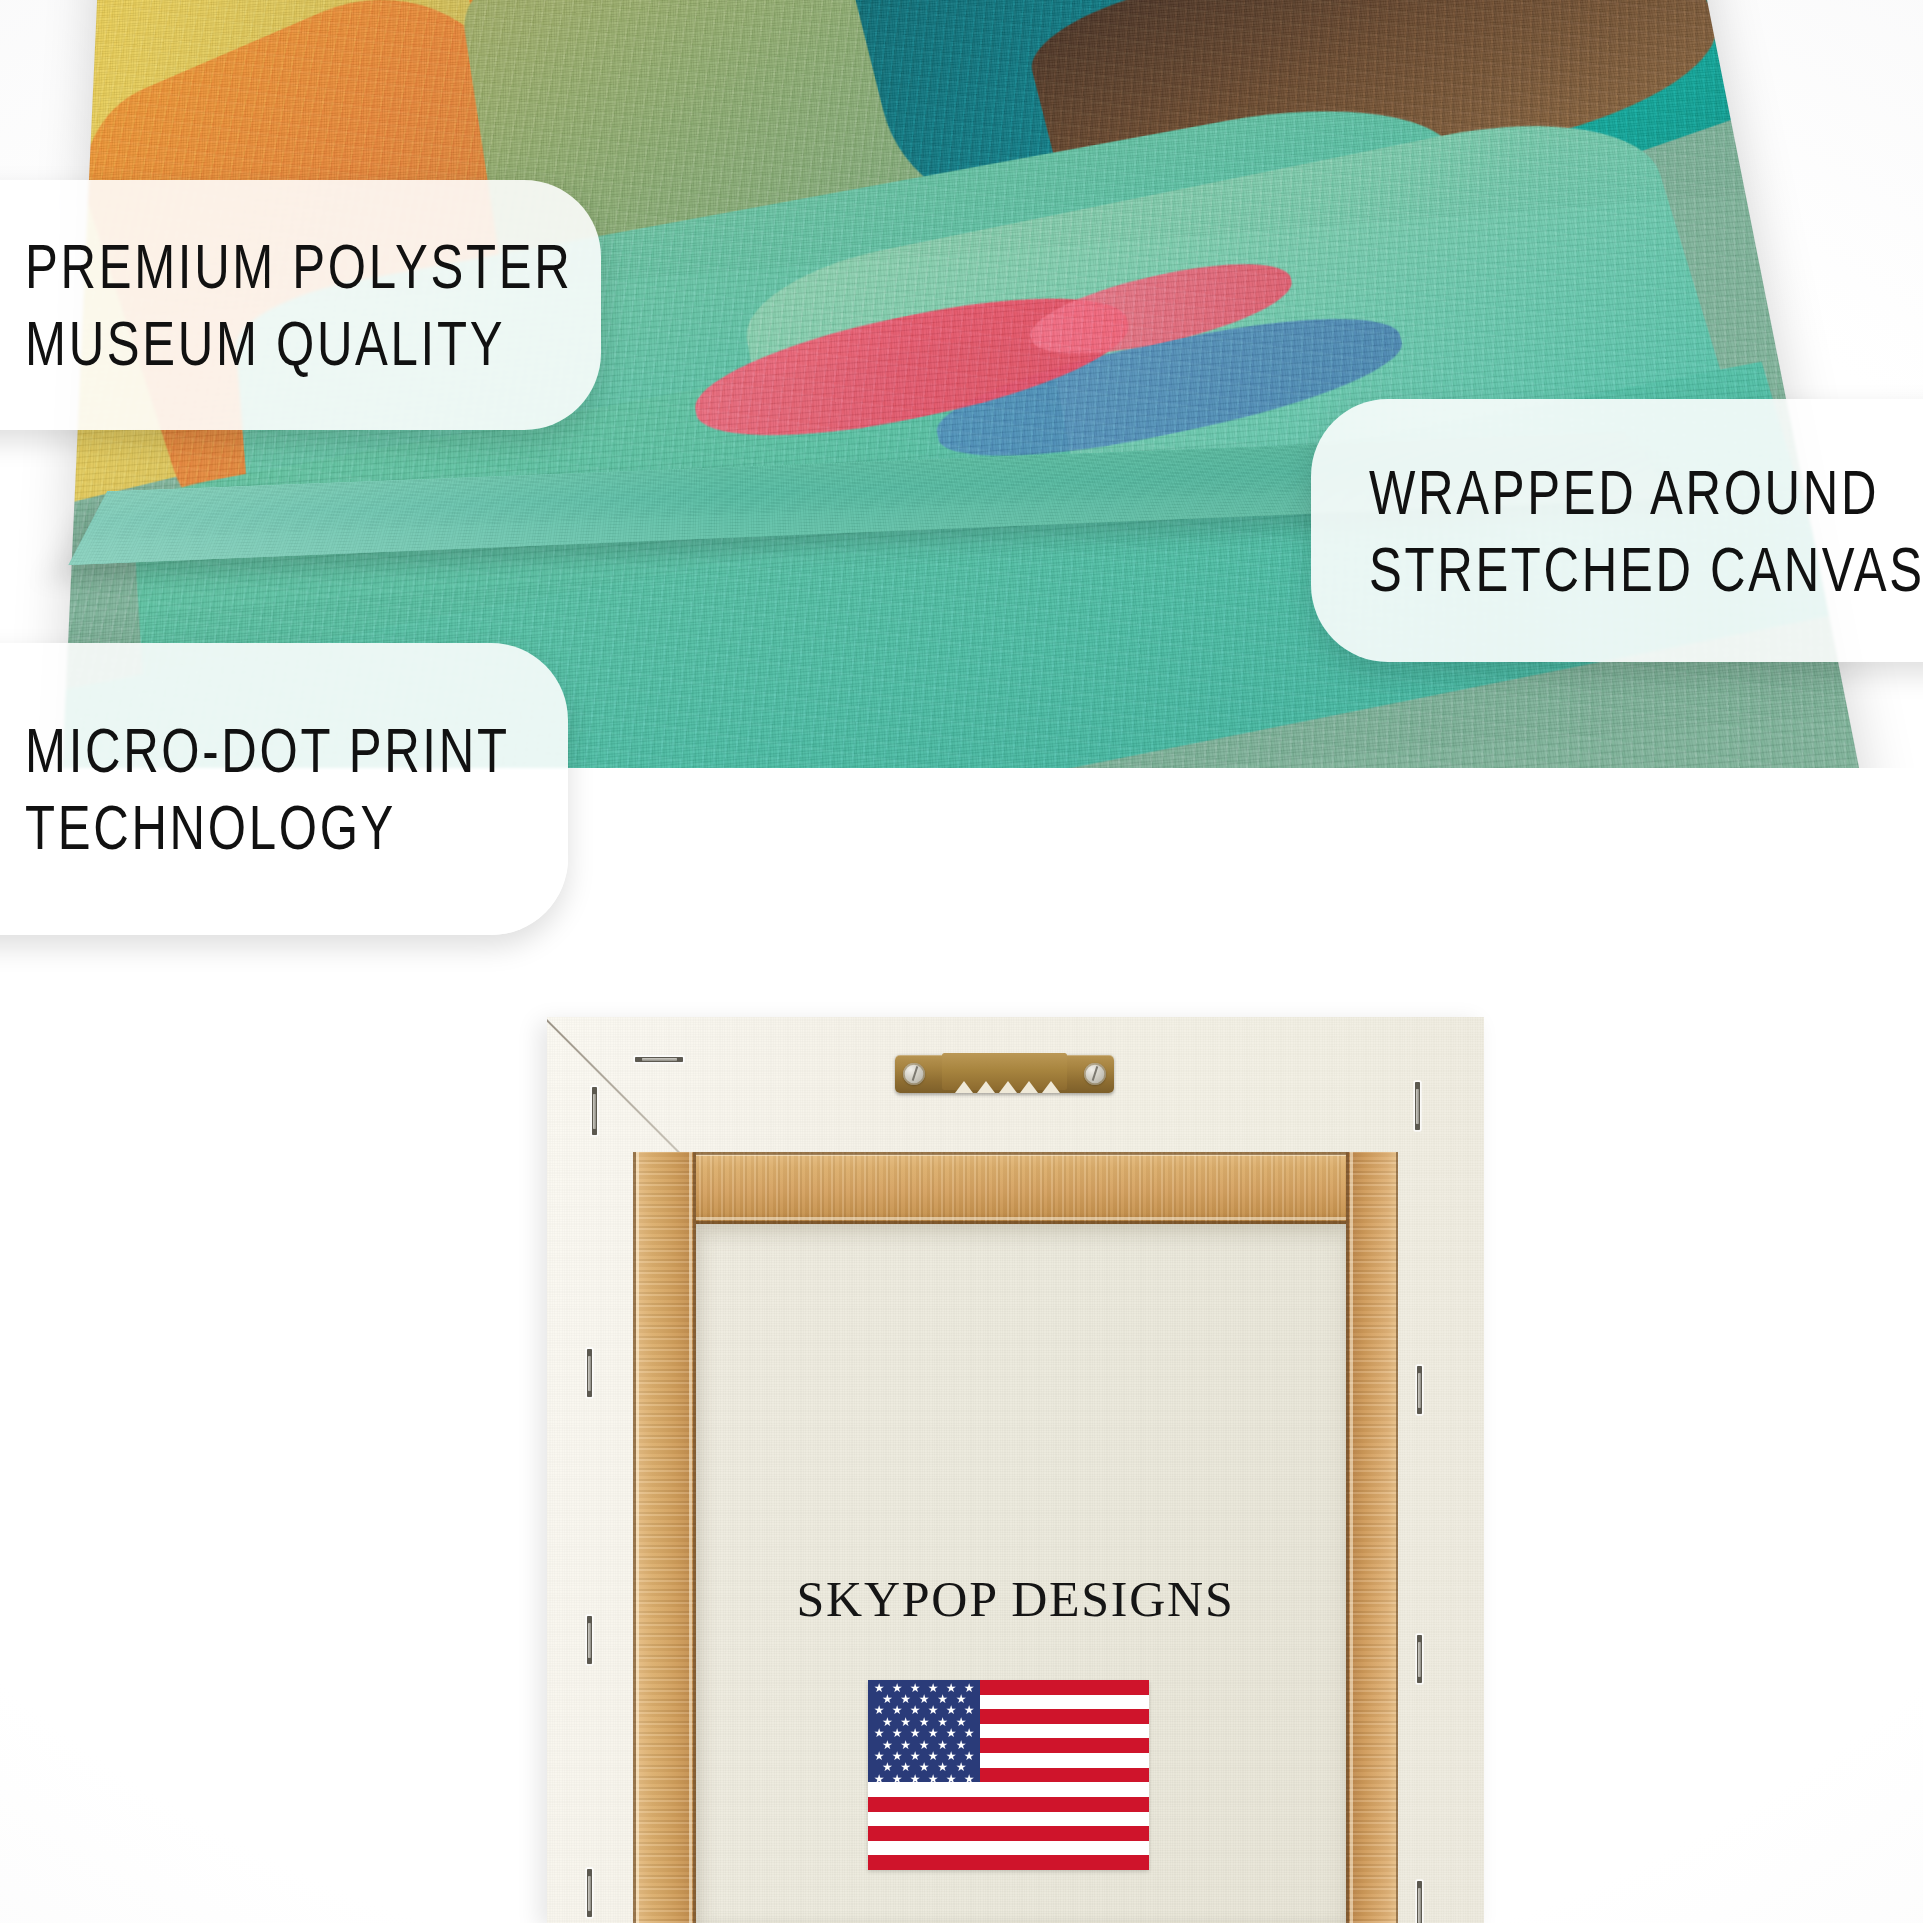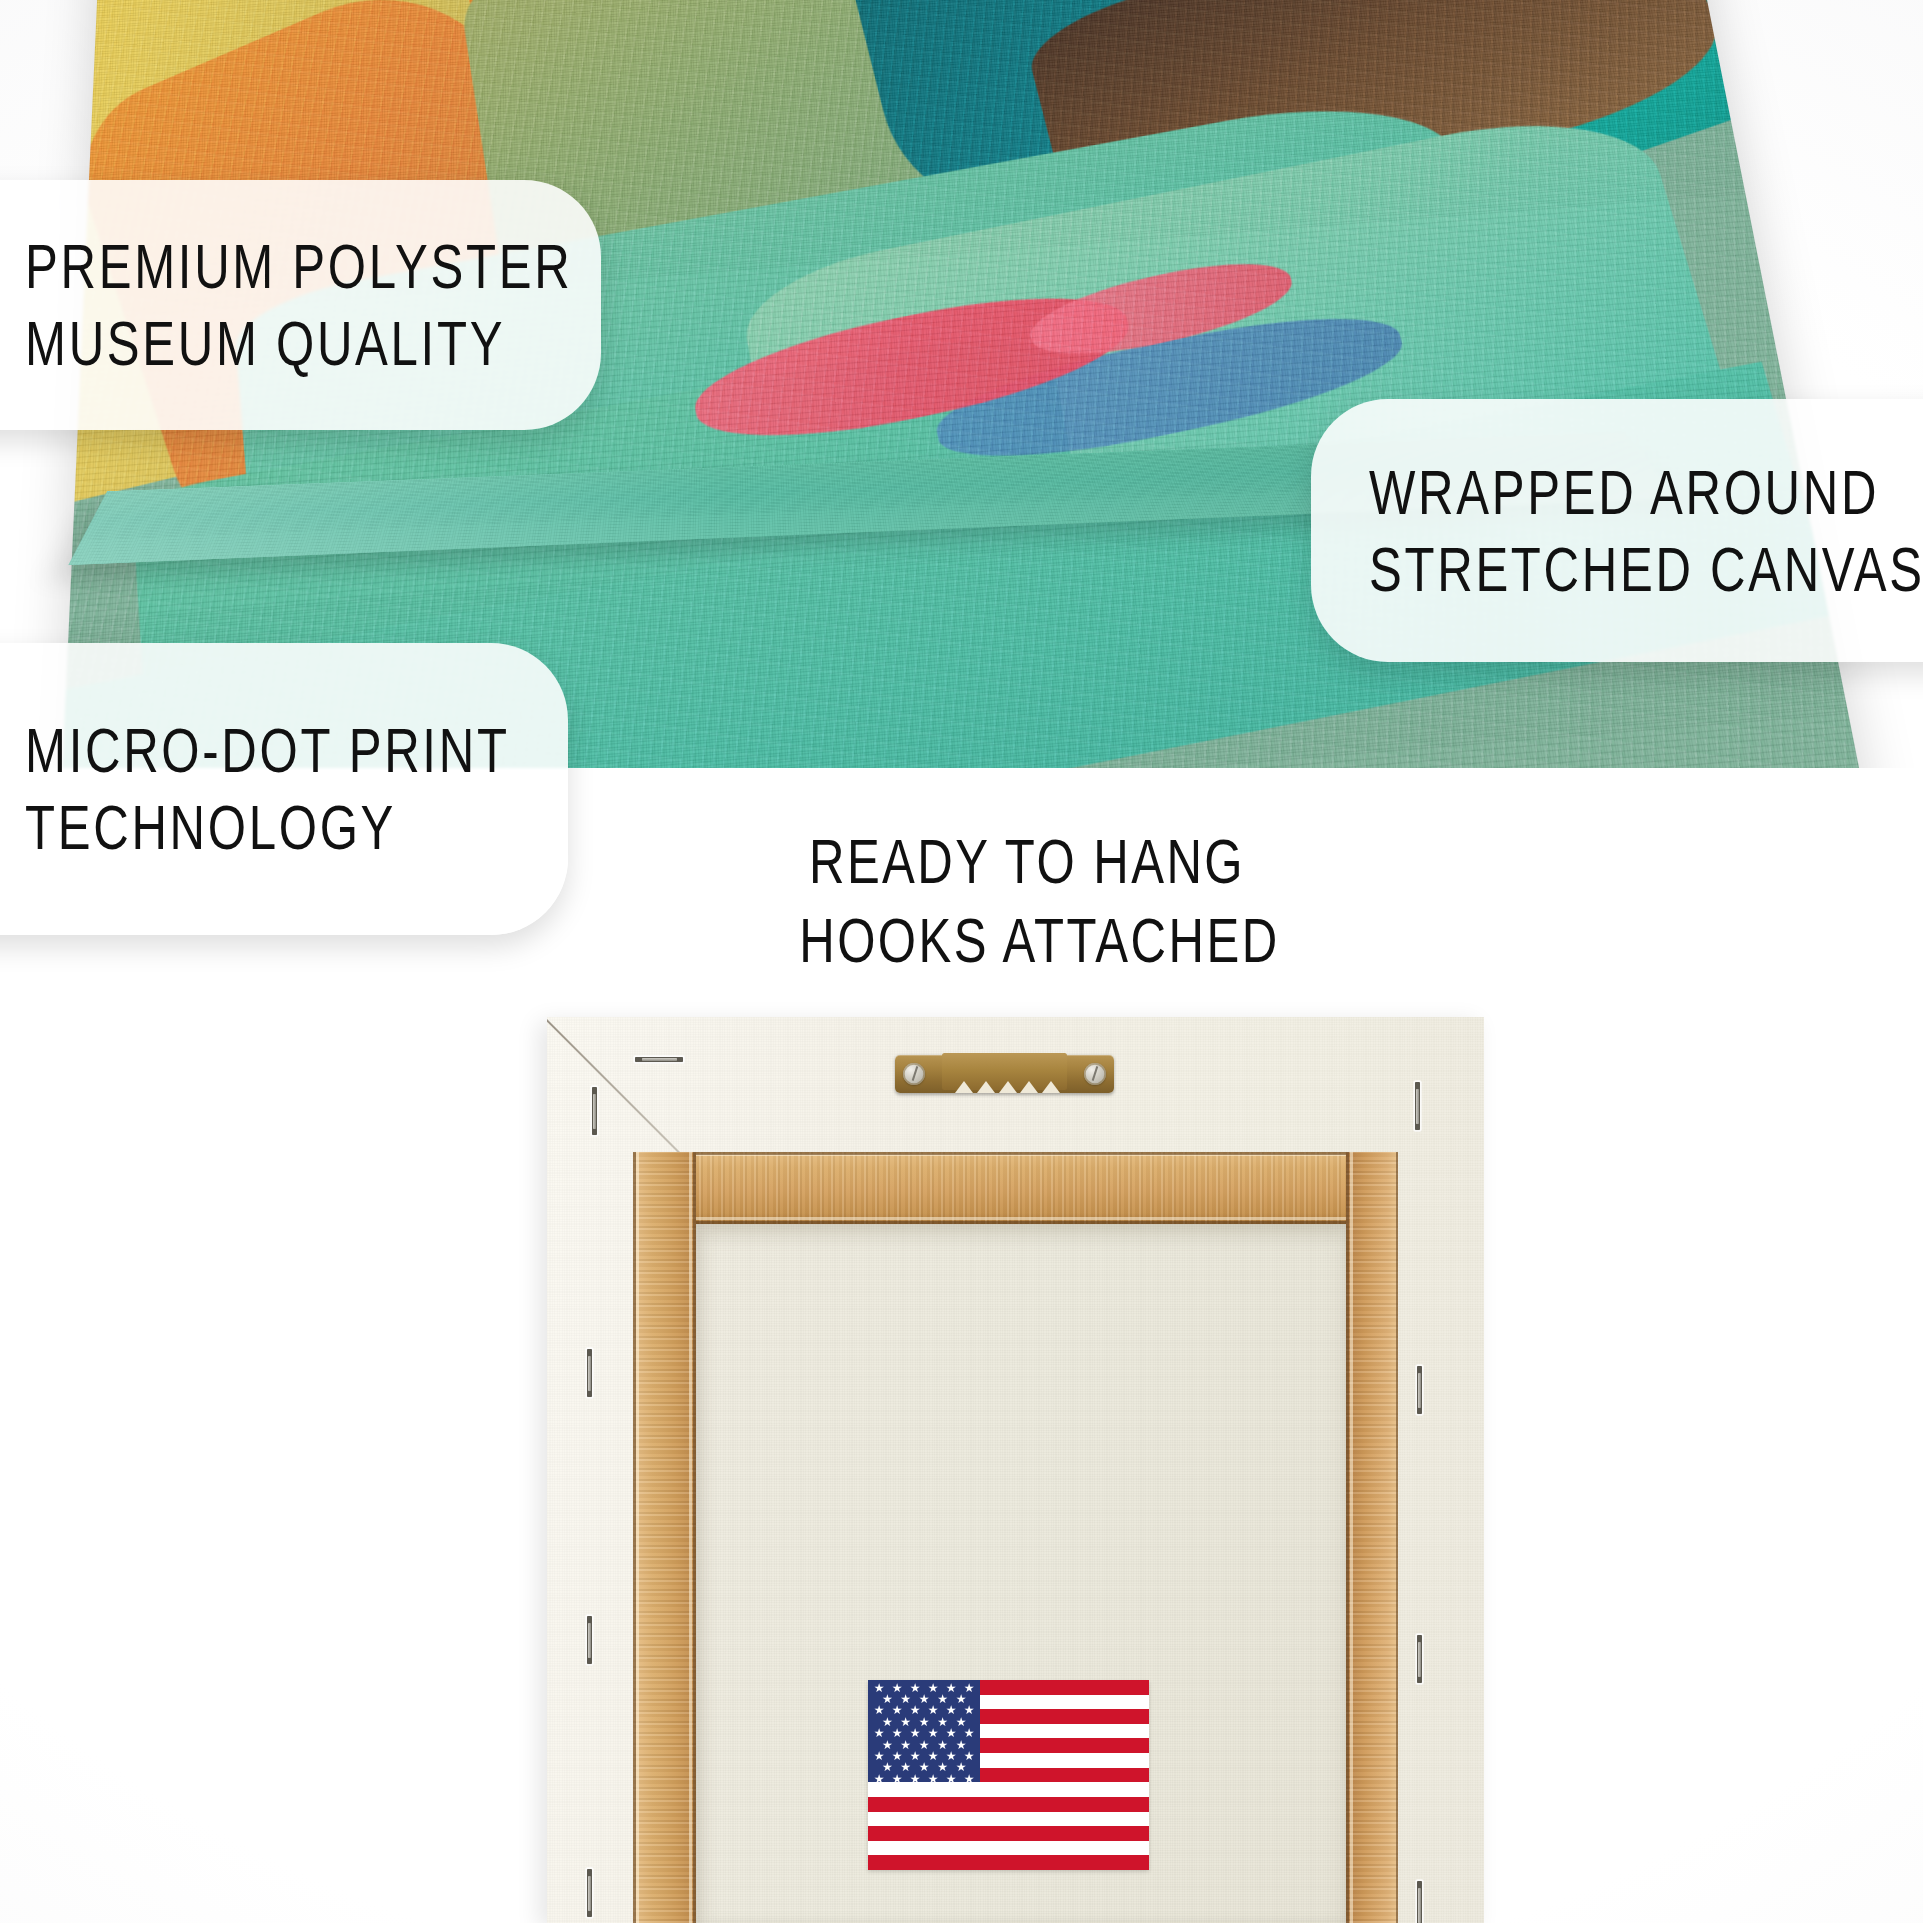--- a/index.html
+++ b/index.html
@@ -331,24 +331,20 @@
   <div class="badge nosel" id="badge-microdot">
     <div class="ln">MICRO-DOT PRINT</div>
     <div class="ln">TECHNOLOGY</div>
   </div>
 
   <div class="badge nosel" id="badge-wrapped">
     <div class="ln">WRAPPED AROUND</div>
     <div class="ln">STRETCHED CANVAS</div>
   </div>
 
-  <div id="ready-caption" class="nosel">
-    <div class="ln">READY TO HANG</div>
-    <div class="ln">HOOKS ATTACHED</div>
-  </div>
 
   <div id="canvas-back" class="nosel">
     <div class="paper-tex"></div>
     <div class="fold"></div>
 
     <div class="staple h" style="left:88px;top:40px;"></div>
     <div class="staple h" style="left:468px;top:47px;"></div>
     <div class="staple v" style="left:45px;top:70px;"></div>
     <div class="staple v" style="left:868px;top:65px;"></div>
     <div class="staple v" style="left:40px;top:332px;"></div>
@@ -395,20 +391,23 @@
     <div class="body"></div>
     <div class="tooth" style="left:60px;"></div>
     <div class="tooth" style="left:82px;"></div>
     <div class="tooth" style="left:104px;"></div>
     <div class="tooth" style="left:125px;"></div>
     <div class="tooth" style="left:147px;"></div>
     <div class="screw" id="screw-left"></div>
     <div class="screw" id="screw-right"></div>
   </div>
 
+  <div id="brand" class="nosel">
+    <div class="txt">SKYPOP DESIGNS</div>
+  </div>
 
   <div id="us-flag" class="nosel">
       <div class="stripe" style="top: 0%; height: 7.69231%; background: rgb(207, 20, 43);"></div>
       <div class="stripe" style="top: 15.3846%; height: 7.69231%; background: rgb(207, 20, 43);"></div>
       <div class="stripe" style="top: 30.7692%; height: 7.69231%; background: rgb(207, 20, 43);"></div>
       <div class="stripe" style="top: 46.1538%; height: 7.69231%; background: rgb(207, 20, 43);"></div>
       <div class="stripe" style="top: 61.5385%; height: 7.69231%; background: rgb(207, 20, 43);"></div>
       <div class="stripe" style="top: 76.9231%; height: 7.69231%; background: rgb(207, 20, 43);"></div>
       <div class="stripe" style="top: 92.3077%; height: 7.69231%; background: rgb(207, 20, 43);"></div>
       <div class="canton" style="background: rgb(42, 59, 121);">

